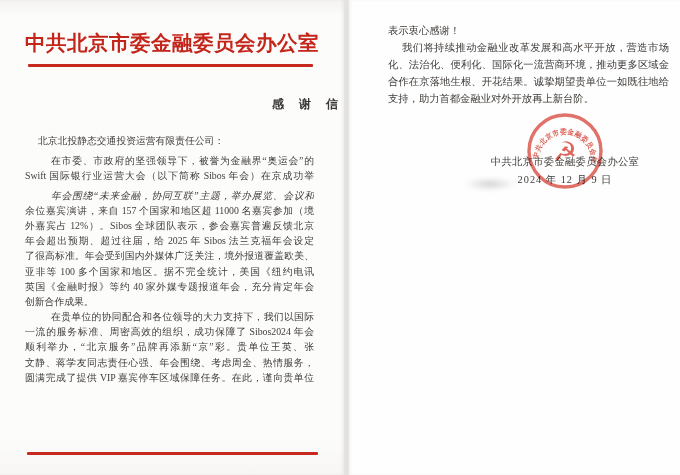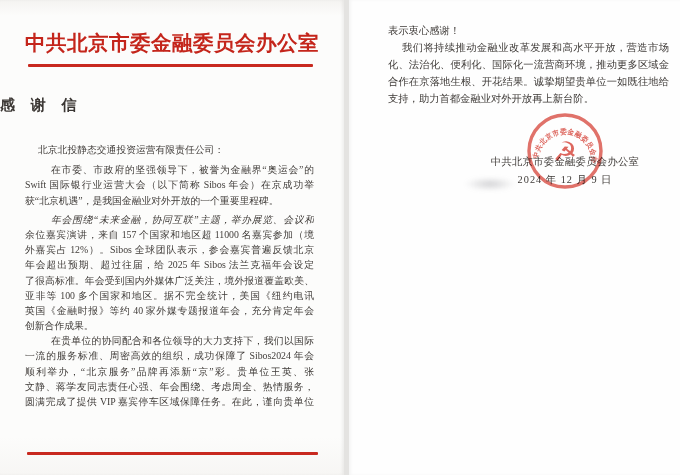--- a/index.html
+++ b/index.html
@@ -22,36 +22,36 @@
   }
   .letterhead{
     position:absolute;top:29px;left:0;width:100%;
     text-align:center;font-size:20.5px;font-weight:bold;
     color:#c4251b;letter-spacing:0.5px;white-space:nowrap;
   }
   .rule{position:absolute;height:2.6px;background:#c8291f;border-radius:1px;}
   .rule-head{top:64px;left:28px;width:285px;}
   .rule-foot{top:452px;left:27px;width:291px;}
   .doc-title{
-    position:absolute;top:96px;left:0;width:100%;text-align:left;
-    font-size:15px;font-weight:bold;color:#3a3633;letter-spacing:6px;
+    position:absolute;top:96px;left:0;width:100%;text-align:right;
+    font-size:12px;font-weight:bold;color:#3a3633;letter-spacing:6px;
   }
   .bodyblock{position:absolute;color:#3f3b38;}
   .p1b{top:133px;left:25px;width:289px;}
   .p2b{top:23px;left:39px;width:281px;}
   .bline{
     text-align:justify;text-align-last:justify;
     word-break:break-all;overflow:hidden;white-space:normal;
   }
   .p1b .bline{font-size:9.8px;line-height:15.2px;height:15.2px;word-spacing:-0.5px;}
   .p2b .bline{font-size:10.3px;line-height:16.9px;height:16.9px;}
   .bline.end{text-align-last:left;}
   .p1b .ind{text-indent:26px;}
   .p2b .ind{text-indent:14px;}
-  .rcp{text-indent:13px;margin-bottom:5px;margin-top:9px;}
+  .rcp{text-indent:13px;margin-bottom:5px;}
   .gap{margin-top:4px;font-style:italic;}
   .signature{
     position:absolute;top:154px;left:96px;width:240px;
     text-align:center;color:#3f3b38;
   }
   .sig-name{font-size:10.3px;line-height:16px;letter-spacing:0.3px;white-space:nowrap;}
   .sig-date{font-size:10.3px;line-height:16px;margin-top:1.5px;letter-spacing:1px;}
   .seal{
     position:absolute;left:176px;top:111px;width:80px;height:80px;
     mix-blend-mode:multiply;opacity:0.88;filter:blur(0.35px);
@@ -68,21 +68,20 @@
 <body>
 
 <div class="page page1">
   <div class="letterhead">中共北京市委金融委员会办公室</div>
   <div class="rule rule-head"></div>
   <div class="doc-title">感 谢 信</div>
   <div class="bodyblock p1b">
       <div class="bline rcp end">北京北投静态交通投资运营有限责任公司：</div>
       <div class="bline ind">在市委、市政府的坚强领导下，被誉为金融界“奥运会”的</div>
       <div class="bline">Swift 国际银行业运营大会（以下简称 Sibos 年会）在京成功举</div>
-      <div class="bline end">获“北京机遇”，是我国金融业对外开放的一个重要里程碑。</div>
       <div class="bline ind gap">年会围绕“未来金融，协同互联”主题，举办展览、会议和</div>
       <div class="bline">余位嘉宾演讲，来自 157 个国家和地区超 11000 名嘉宾参加（境</div>
       <div class="bline">外嘉宾占 12%）。Sibos 全球团队表示，参会嘉宾普遍反馈北京</div>
       <div class="bline">年会超出预期、超过往届，给 2025 年 Sibos 法兰克福年会设定</div>
       <div class="bline">了很高标准。年会受到国内外媒体广泛关注，境外报道覆盖欧美、</div>
       <div class="bline">亚非等 100 多个国家和地区。据不完全统计，美国《纽约电讯报》、</div>
       <div class="bline">英国《金融时报》等约 40 家外媒专题报道年会，充分肯定年会</div>
       <div class="bline end">创新合作成果。</div>
       <div class="bline ind">在贵单位的协同配合和各位领导的大力支持下，我们以国际</div>
       <div class="bline">一流的服务标准、周密高效的组织，成功保障了 Sibos2024 年会</div>

